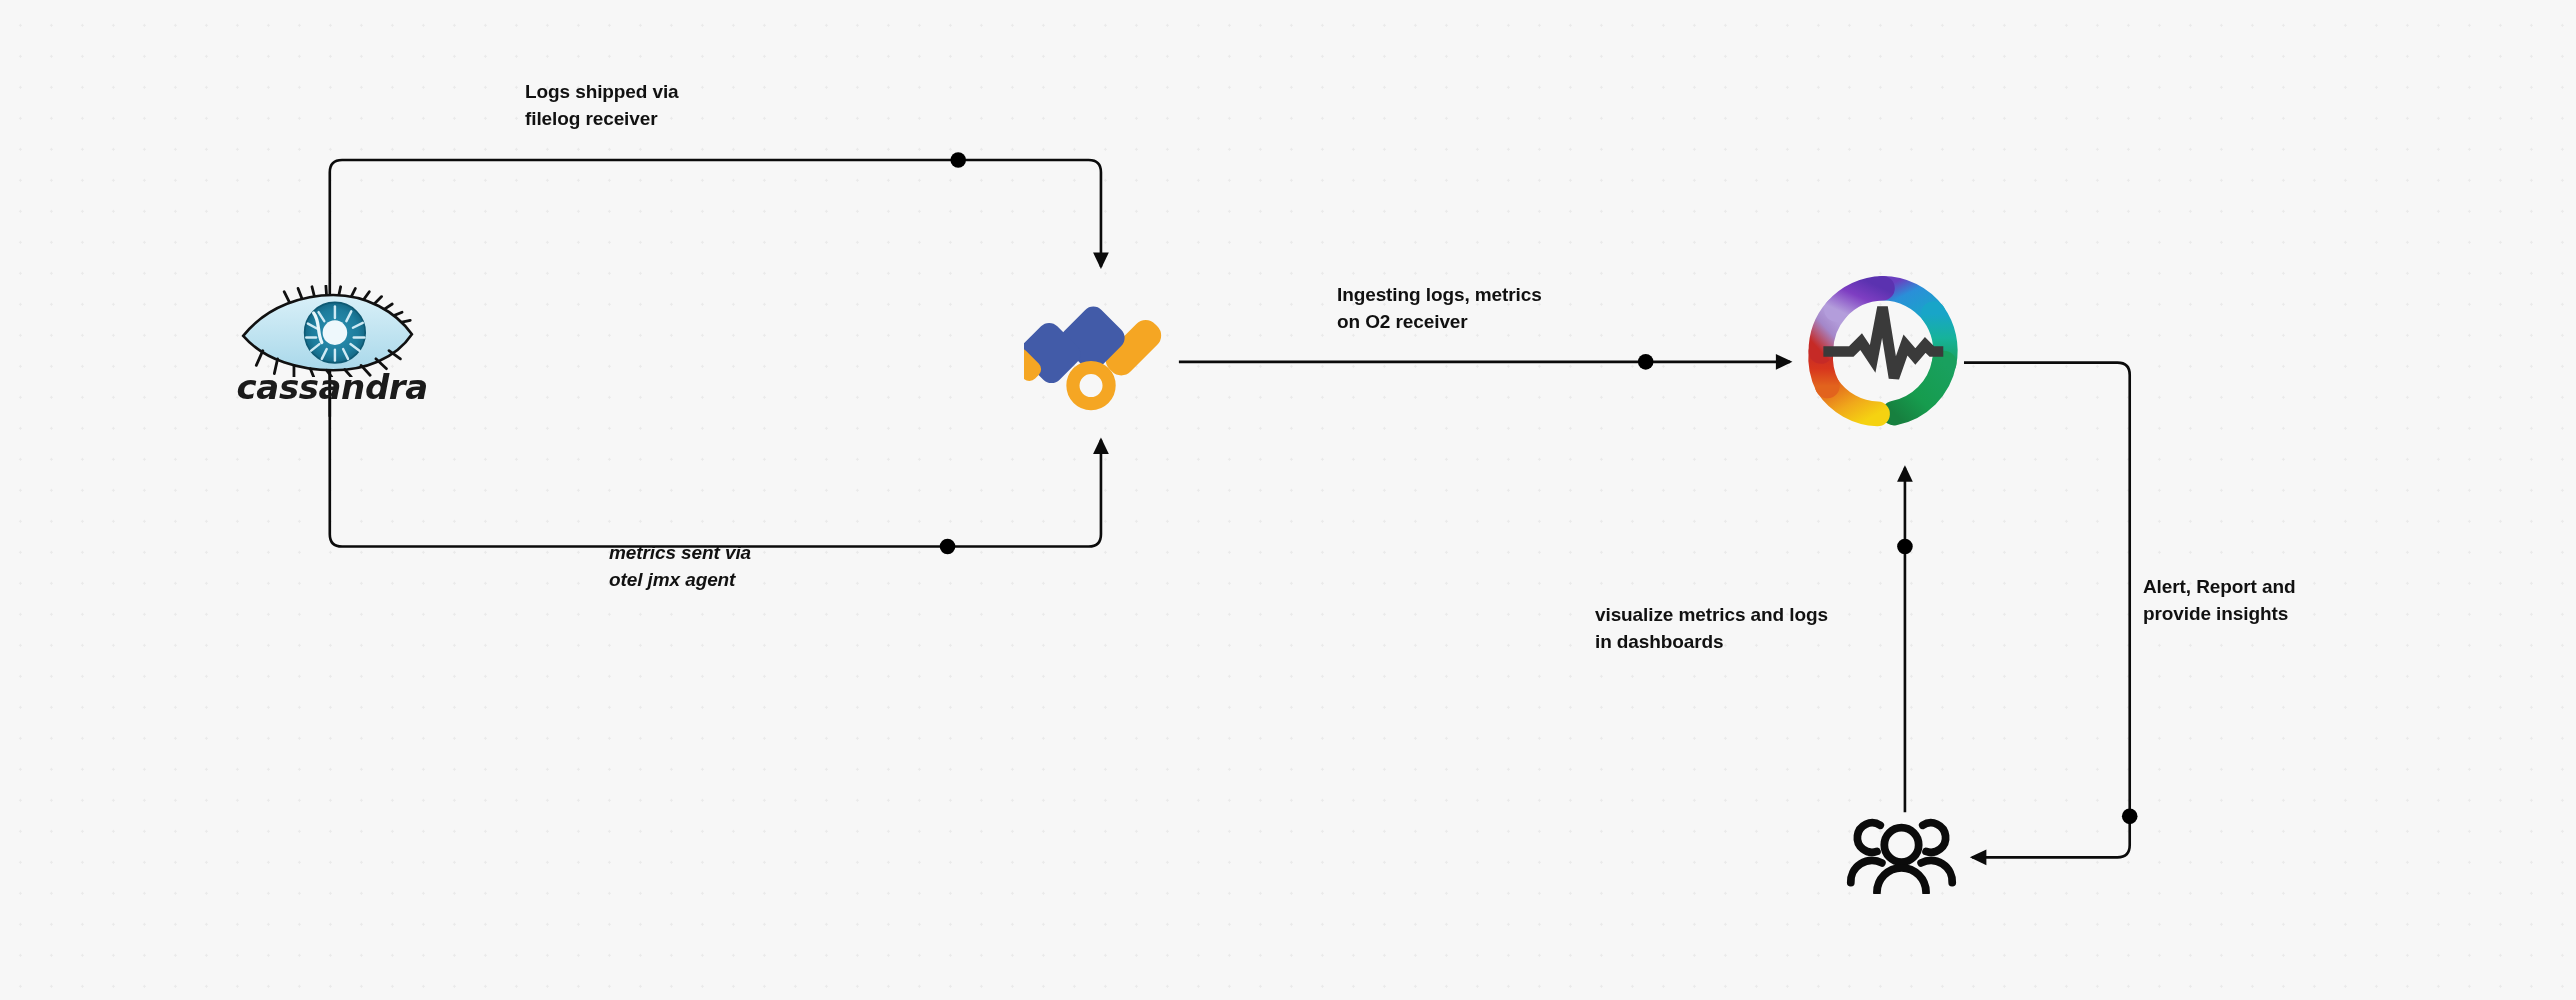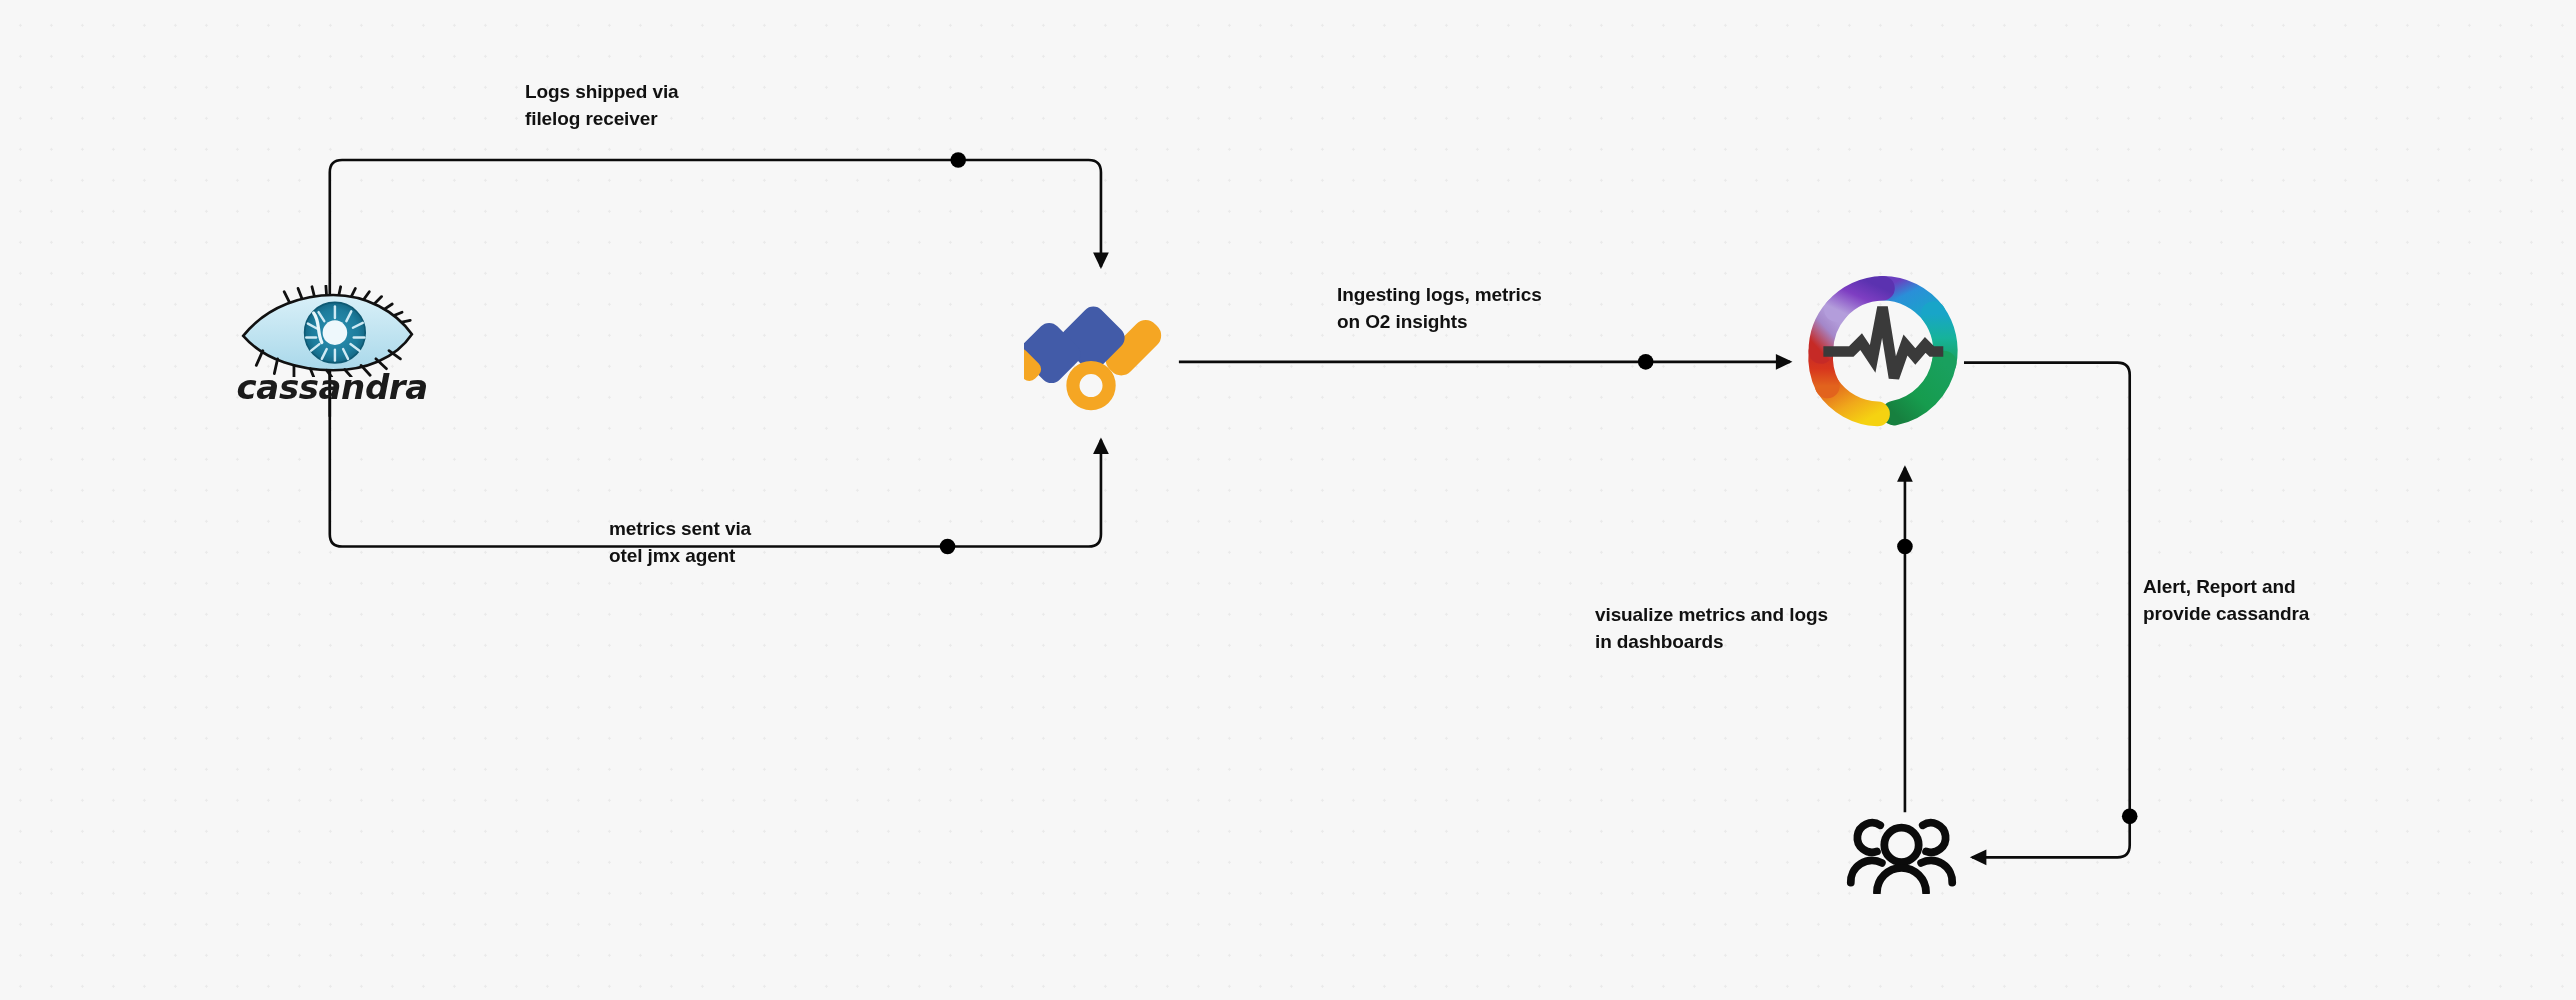--- a/index.html
+++ b/index.html
@@ -93,21 +93,21 @@
   }
   
   .users-wrap {
     left: 1844px;
     top: 804px;
     width: 115px;
     height: 90px;
   }
   
   .lbl-logs      { left: 525px;  top: 79px;  }
-  .lbl-metrics   { left: 609px;  top: 516px; }
+  .lbl-metrics   { left: 609px;  top: 540px; font-style: italic; }
   .lbl-ingest    { left: 1337px; top: 282px; }
   .lbl-visualize { left: 1595px; top: 574px; margin-top: 28px; }
   .lbl-alert     { left: 2143px; top: 574px; }
 </style>
 </head>
 <body>
 
 <div id="canvas">
 
   <svg class="diagram-svg" viewBox="0 0 3140 1220">
@@ -285,22 +285,22 @@
     </svg>
   </div>
 
   <div class="node-label lbl-logs">Logs shipped via
 filelog receiver</div>
 
   <div class="node-label lbl-metrics">metrics sent via
 otel jmx agent</div>
 
   <div class="node-label lbl-ingest">Ingesting logs, metrics
-on O2 insights</div>
+on O2 receiver</div>
 
   <div class="node-label lbl-visualize">visualize metrics and logs
 in dashboards</div>
 
   <div class="node-label lbl-alert">Alert, Report and
-provide cassandra</div>
+provide insights</div>
 
 </div>
 
 
 </body></html>

